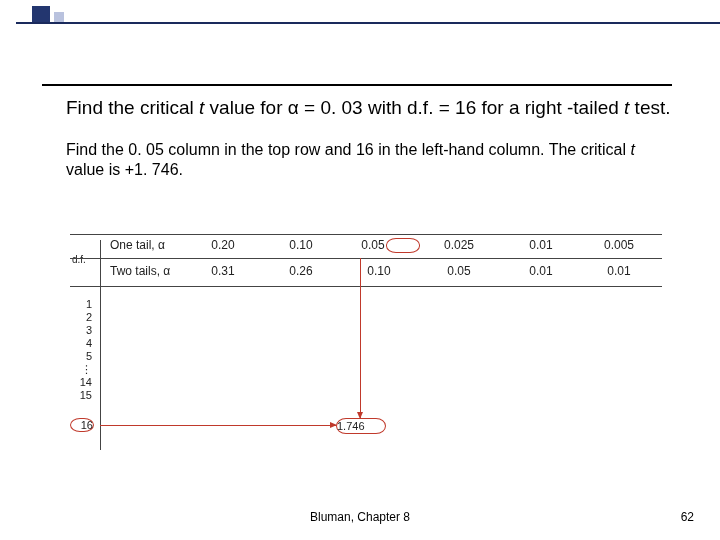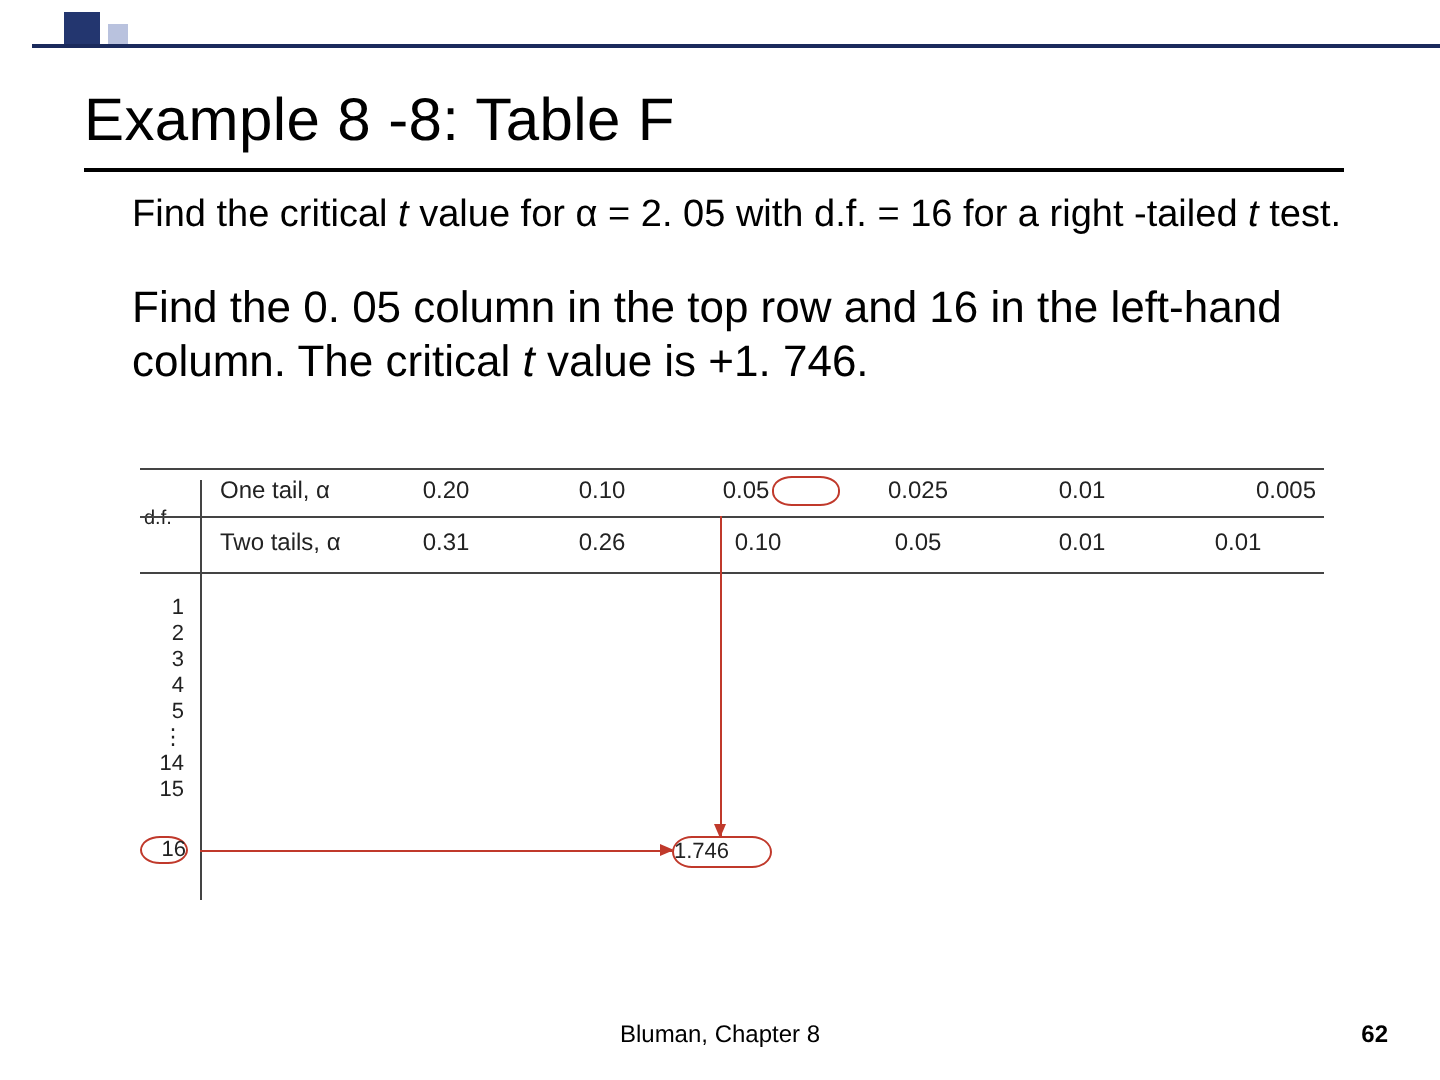--- a/index.html
+++ b/index.html
@@ -5,59 +5,58 @@
   * { box-sizing: border-box; margin: 0; padding: 0; }
   html, body { width: 720px; height: 540px; font-family: Arial, Helvetica, sans-serif; background: #fff; color: #000; }
   .slide { position: relative; width: 720px; height: 540px; padding: 0; }
   .ruler { position: absolute; left: 0; top: 0; height: 28px; width: 720px; }
   .ruler .hline { position: absolute; left: 16px; right: 0; top: 22px; height: 2px; background: #1a2a5c; }
   .ruler .sq1 { position: absolute; left: 32px; top: 6px; width: 18px; height: 18px; background: #23366f; }
   .ruler .sq2 { position: absolute; left: 54px; top: 12px; width: 10px; height: 10px; background: #b9c2de; }
   .title { position: absolute; left: 42px; top: 44px; font-size: 30px; font-weight: 400; letter-spacing: 0.2px; }
   .title-underline { position: absolute; left: 42px; top: 84px; width: 630px; height: 2px; background: #000; }
   .body { position: absolute; left: 66px; top: 96px; width: 610px; font-size: 19px; line-height: 1.25; }
-  .body .para2 { margin-top: 20px; font-size: 22px; }
+  .body .para2 { margin-top: 20px; font-size: 16px; }
   .ital { font-style: italic; }
   .figure { position: absolute; left: 70px; top: 234px; width: 592px; height: 216px; font-size: 12px; font-family: Arial, sans-serif; color: #222; }
   .fig-col-df { position: absolute; left: 0; top: 0; width: 32px; height: 216px; }
   .fig-col-df .vline { position: absolute; left: 30px; top: 6px; bottom: 0; width: 1px; background: #444; }
   .fig-head { position: absolute; left: 40px; top: 0; width: 552px; }
   .fig-head .row { position: absolute; left: 0; width: 552px; height: 20px; }
   .fig-head .hline { position: absolute; left: -40px; width: 592px; height: 1px; background: #444; }
   .fig-label { position: absolute; }
   .fig-val { position: absolute; text-align: center; width: 46px; }
   .df-list { position: absolute; left: 8px; top: 64px; font-size: 11px; line-height: 13px; text-align: right; width: 14px; }
   .df16 { position: absolute; left: 0px; top: 184px; width: 24px; height: 14px; border: 1.5px solid #c0392b; border-radius: 10px/7px; font-size: 11px; text-align: right; line-height: 13px; }
   .arrow-h { position: absolute; left: 30px; top: 191px; width: 236px; height: 1px; background: #c0392b; }
   .arrow-h::after { content: ""; position: absolute; right: -1px; top: -3px; border-left: 7px solid #c0392b; border-top: 3.5px solid transparent; border-bottom: 3.5px solid transparent; }
   .arrow-v { position: absolute; left: 290px; top: 24px; width: 1px; height: 160px; background: #c0392b; }
   .arrow-v::after { content: ""; position: absolute; left: -3px; bottom: -1px; border-top: 7px solid #c0392b; border-left: 3.5px solid transparent; border-right: 3.5px solid transparent; }
   .tval { position: absolute; left: 266px; top: 184px; width: 50px; height: 16px; border: 1.5px solid #c0392b; border-radius: 10px/8px; font-size: 11px; text-align: left; line-height: 14px; }
   .circ05 { position: absolute; left: 276px; top: 4px; width: 34px; height: 15px; border: 1.5px solid #c0392b; border-radius: 10px/7px; }
   .dflabel { position: absolute; left: 2px; top: 20px; font-size: 10px; }
   .footer-center { position: absolute; left: 0; bottom: 16px; width: 720px; text-align: center; font-size: 12px; }
-  .footer-right { position: absolute; right: 26px; bottom: 16px; font-size: 12px; font-weight: bold; }
+  .footer-right { position: absolute; right: 26px; bottom: 16px; font-size: 12px; font-weight: normal; }
 </style>
 </head>
 <body>
 
 <div class="slide">
 
   <div class="ruler">
     <div class="sq1"></div>
     <div class="sq2"></div>
     <div class="hline"></div>
   </div>
 
-  <div class="title">Example 8 -8: Table F</div>
   <div class="title-underline"></div>
 
   <div class="body">
     <p>
-      <span>Find the critical </span><span class="ital">t</span><span> value for </span><span>α</span><span> = 2. 05 with d.f. = 16 for a right -tailed </span><span class="ital">t</span><span> test.</span>
+      <span>Find the critical </span><span class="ital">t</span><span> value for </span><span>α</span><span> = 0. 03 with d.f. = 16 for a right -tailed </span><span class="ital">t</span><span> test.</span>
     </p>
     <p class="para2">
       <span>Find the 0. 05 column in the top row and 16 in the left-hand column. The critical </span><span class="ital">t</span><span> value  is +1. 746.</span>
     </p>
   </div>
 
   <div class="figure">
     <div class="fig-col-df">
       <div class="vline"></div>
       <div class="dflabel">d.f.</div>
@@ -76,21 +75,21 @@
 
     <div class="fig-head">
       <div class="hline" style="top:0"></div>
       <div class="row" style="top:4px">
         <span class="fig-label" style="left:0">One tail, α</span>
         <span class="fig-val" style="left:90px">0.20</span>
         <span class="fig-val" style="left:168px">0.10</span>
         <span class="fig-val" style="left:240px">0.05</span>
         <span class="fig-val" style="left:326px">0.025</span>
         <span class="fig-val" style="left:408px">0.01</span>
-        <span class="fig-val" style="left:510px">0.005</span>
+        <span class="fig-val" style="left:486px">0.005</span>
       </div>
       <div class="circ05"></div>
       <div class="hline" style="top:24px"></div>
       <div class="row" style="top:30px">
         <span class="fig-label" style="left:0">Two tails, α</span>
         <span class="fig-val" style="left:90px">0.31</span>
         <span class="fig-val" style="left:168px">0.26</span>
         <span class="fig-val" style="left:246px">0.10</span>
         <span class="fig-val" style="left:326px">0.05</span>
         <span class="fig-val" style="left:408px">0.01</span>

